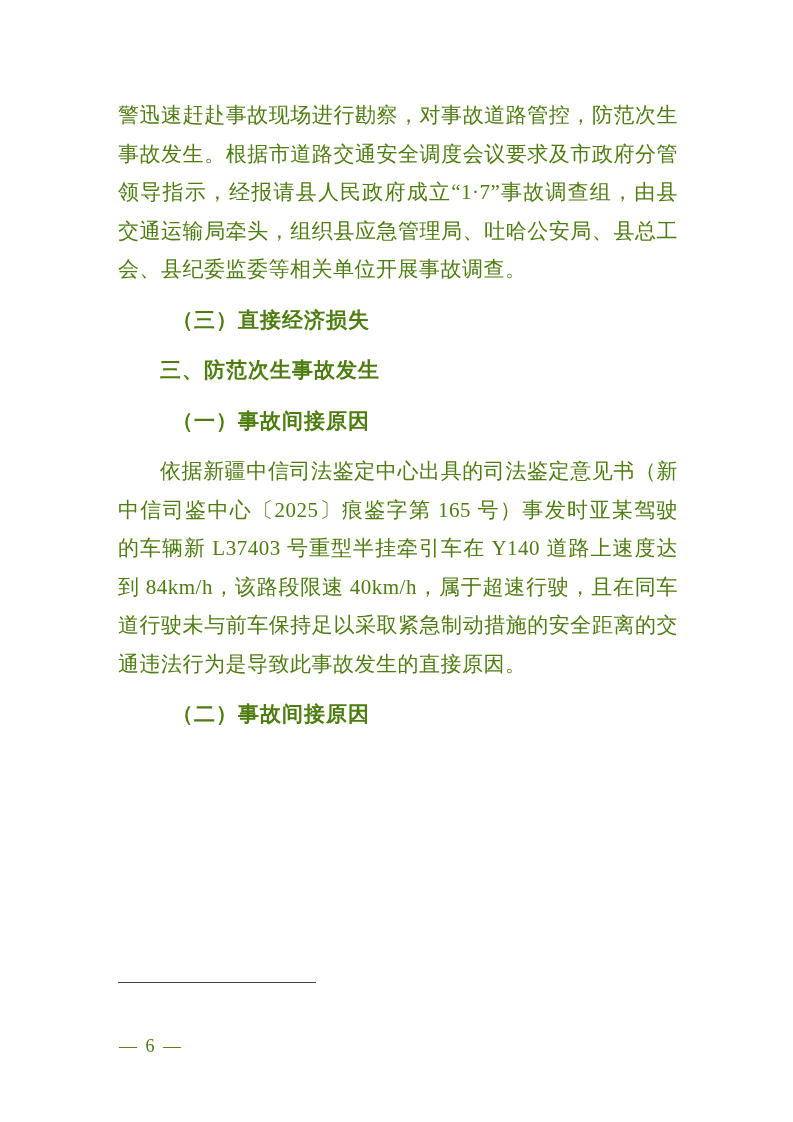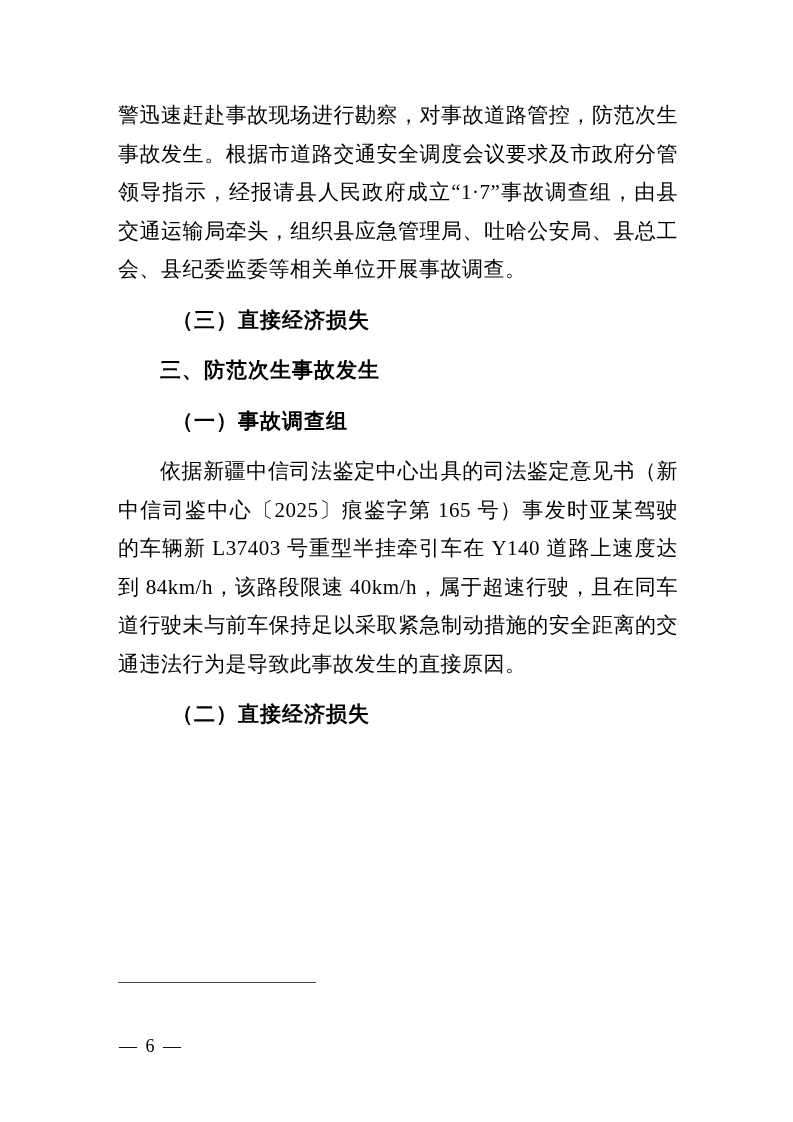--- a/index.html
+++ b/index.html
@@ -5,21 +5,21 @@
   html, body {
     margin: 0;
     padding: 0;
     background: #ffffff;
   }
   .page {
     position: relative;
     width: 709px;
     height: 1122px;
     background: #ffffff;
-    color: #000000;
+    color: #4d7c0f;
     font-family: "Liberation Serif", "DejaVu Serif", serif;
     overflow: hidden;
   }
   .content {
     position: absolute;
     left: 118px;
     top: 96px;
     width: 560px;
   }
   .para {
@@ -92,25 +92,25 @@
 
   <div class="content">
 
     <p class="para continuation">警迅速赶赴事故现场进行勘察，对事故道路管控，防范次生事故发生。根据市道路交通安全调度会议要求及市政府分管领导指示，经报请县人民政府成立“1·7”事故调查组，由县交通运输局牵头，组织县应急管理局、吐哈公安局、县总工会、县纪委监委等相关单位开展事故调查。</p>
 
     <h3 class="heading-2">（三）直接经济损失</h3>
 
 
     <h2 class="heading-1">三、防范次生事故发生</h2>
 
-    <h3 class="heading-2">（一）事故调查组</h3>
+    <h3 class="heading-2">（一）事故间接原因</h3>
 
     <p class="para">依据新疆中信司法鉴定中心出具的司法鉴定意见书（新中信司鉴中心〔2025〕痕鉴字第 165 号）事发时亚某驾驶的车辆新 L37403 号重型半挂牵引车在 Y140 道路上速度达到 84km/h，该路段限速 40km/h，属于超速行驶，且在同车道行驶未与前车保持足以采取紧急制动措施的安全距离的交通违法行为是导致此事故发生的直接原因。</p>
 
-    <h3 class="heading-2">（二）直接经济损失</h3>
+    <h3 class="heading-2">（二）事故间接原因</h3>
 
 
   </div>
 
   <div class="footnote-area">
     <div class="footnote-separator"></div>
   </div>
 
   <div class="page-footer">— 6 —</div>
 

